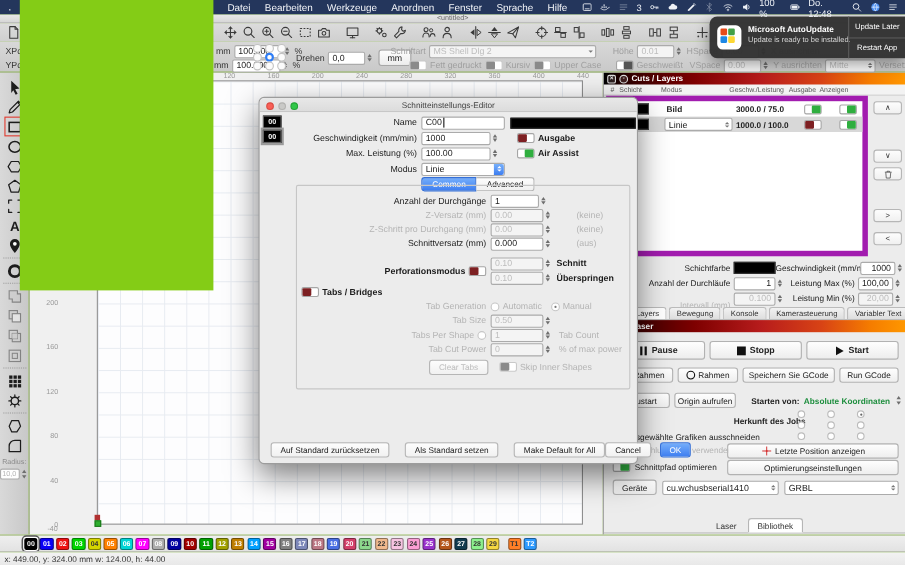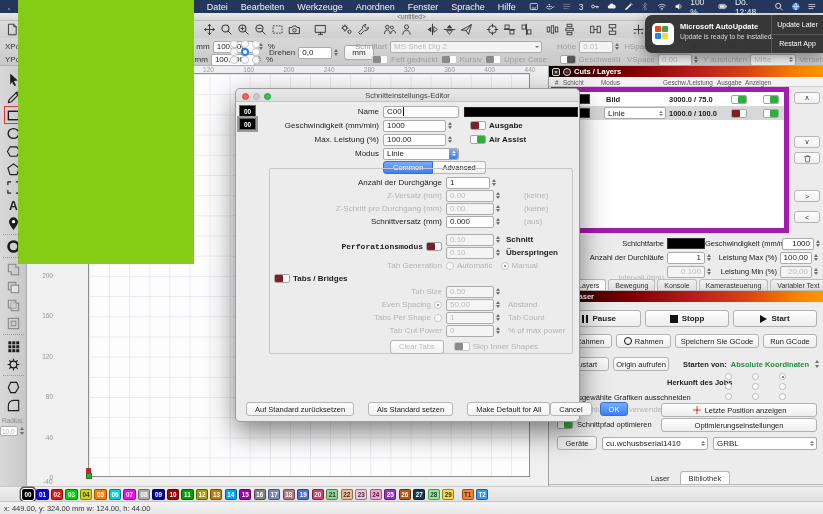--- a/index.html
+++ b/index.html
@@ -138,21 +138,21 @@
   .drow{position:absolute;left:0;height:13px;display:flex;align-items:center;}
   .dlab{width:143px;text-align:right;margin-right:4px;white-space:nowrap;}
   .dlg-colorbar{width:114px;height:10px;background:#000;margin-left:5px;border:1px solid #222;}
   .dtabs{position:absolute;left:147px;top:72px;display:flex;}
   .dtab{height:13px;display:inline-flex;align-items:center;justify-content:center;padding:0 9px;border:1px solid #b5b5b5;background:linear-gradient(#fdfdfd,#f0f0f0);font-size:7.5px;color:#222;}
   .dtab.sel{background:linear-gradient(#74aefb,#3e7ef0);border-color:#3570d8;color:#fff;border-radius:3px 0 0 3px;}
   .dtab.plain{border-radius:0 3px 3px 0;border-left:none;}
   .dgroup{position:absolute;left:33px;top:79px;width:304px;height:186px;border:1px solid #c6c6c6;border-radius:2px;padding-top:7px;}
   .grow{position:relative;height:13px;display:flex;align-items:center;}
   .glab{width:172px;text-align:right;margin-right:4px;white-space:nowrap;display:inline-flex;justify-content:flex-end;align-items:center;gap:3px;}
-  .glab .bold{font-weight:bold;font-family:Liberation Mono, monospace;}
+  .glab .bold{font-weight:bold;}
   .gnote{margin-left:6px;color:#b4b4b4;}
   .gnote.dark{color:#1c1c1c;font-weight:bold;margin-left:4px;}
   .dis-l{color:#b4b4b4;}
   .bold-l{font-weight:bold;}
   .numfld{width:48px;height:12px;}
   .dbtns{position:absolute;left:10px;right:6px;bottom:5px;display:flex;align-items:center;}
   .mbtn{display:inline-flex;align-items:center;justify-content:center;height:14px;padding:0 8px;border:1px solid #b6b6b6;border-radius:3px;background:linear-gradient(#fdfdfd,#f1f1f1);font-size:7.5px;color:#222;white-space:nowrap;}
   .mbtn.blue{background:linear-gradient(#74aefb,#3e7ef0);border-color:#3570d8;color:#fff;}
   .mbtn.dis{color:#bdbdbd;}
   .caret{display:inline-block;width:1px;height:9px;background:#111;margin-left:1px;}
@@ -1124,52 +1124,40 @@
               <i></i>
             </span>
           </span>
         <span class="fld dis numfld">0.10</span>
         <span class="stp">
             <i class="u"></i>
             <i class="d"></i>
           </span>
         <span class="gnote dark">Überspringen</span>
       </div>
+      <div class="grow" style="padding-left:4px">
+        <span class="sw red">
+            <i></i>
+          </span>
+        <span class="bold-l" style="margin-left:3px">Tabs / Bridges</span>
+      </div>
       <div class="grow">
         <span class="glab dis-l">Tab Generation</span>
         <span class="rad dis"></span>
         <span class="dis-l" style="margin:0 8px 0 3px">Automatic</span>
         <span class="rad sel dis"></span>
         <span class="dis-l" style="margin-left:3px">Manual</span>
       </div>
-      <div class="grow" style="padding-left:4px">
-        <span class="sw red">
-            <i></i>
-          </span>
-        <span class="bold-l" style="margin-left:3px">Tabs / Bridges</span>
-      </div>
       <div class="grow">
         <span class="glab dis-l">Tab Size</span>
         <span class="fld dis numfld">0.50</span>
         <span class="stp">
             <i class="u"></i>
             <i class="d"></i>
           </span>
-      </div>
-      <div class="grow">
-        <span class="glab">
-            <span class="dis-l">Even Spacing</span>
-            <span class="rad sel dis"></span>
-          </span>
-        <span class="fld dis numfld">50.00</span>
-        <span class="stp">
-            <i class="u"></i>
-            <i class="d"></i>
-          </span>
-        <span class="gnote">Abstand</span>
       </div>
       <div class="grow">
         <span class="glab">
             <span class="dis-l">Tabs Per Shape</span>
             <span class="rad dis"></span>
           </span>
         <span class="fld dis numfld">1</span>
         <span class="stp">
             <i class="u"></i>
             <i class="d"></i>

